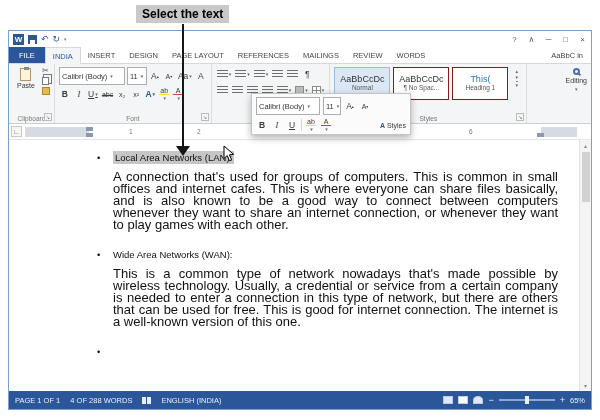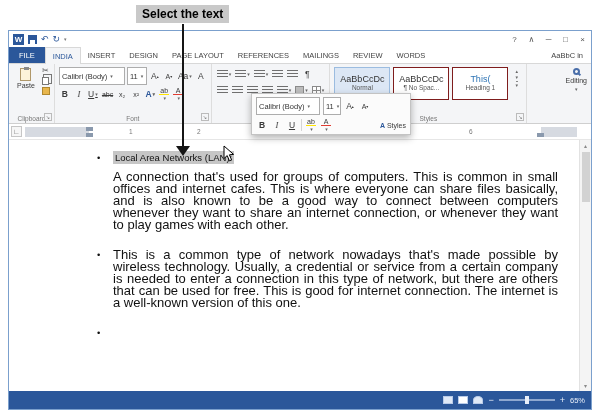--- a/index.html
+++ b/index.html
@@ -310,20 +310,21 @@
     <div class="page">
 
       <div class="dhead">
         <span class="dbullet">•</span>
         <span class="sel">Local Area Networks (LAN):</span>
       </div>
       <div class="dbody">A connection that's used for groups of computers. This is common in small offices and internet cafes. This is where everyone can share files basically, and is also known to be a good way to connect between computers whenever they want to share an internet connection, or whenever they want to play games with each other.</div>
 
       <div class="dhead">
         <span class="dbullet">•</span>
+        <span>Wide Area Networks (WAN):</span>
       </div>
       <div class="dbody">This is a common type of network nowadays that's made possible by wireless technology. Usually, a credential or service from a certain company is needed to enter a connection in this type of network, but there are others that can be used for free. This is good for internet connection. The internet is a well-known version of this one.</div>
 
       <div class="dhead">
         <span class="dbullet">•</span>
       </div>
     </div>
 
     <div class="cursor">
       <svg width="12" height="17" viewBox="0 0 12 17">
@@ -332,20 +333,26 @@
     </div>
 
     <div class="vscroll">
       <span>▴</span>
       <span>▾</span>
       <span class="thumb"></span>
     </div>
   </div>
 
   <div class="statusbar">
+    <div class="sleft">
+      <span>PAGE 1 OF 1</span>
+      <span>4 OF 288 WORDS</span>
+      <span class="proofico"></span>
+      <span>ENGLISH (INDIA)</span>
+    </div>
     <div class="sright">
       <span class="vicon"></span>
       <span class="vicon" style="background:#fff"></span>
       <span class="vicon web"></span>
       <span class="zbtn">−</span>
       <span class="zoomtrack">
           <span class="zoomthumb"></span>
         </span>
       <span class="zbtn">+</span>
       <span>65%</span>

